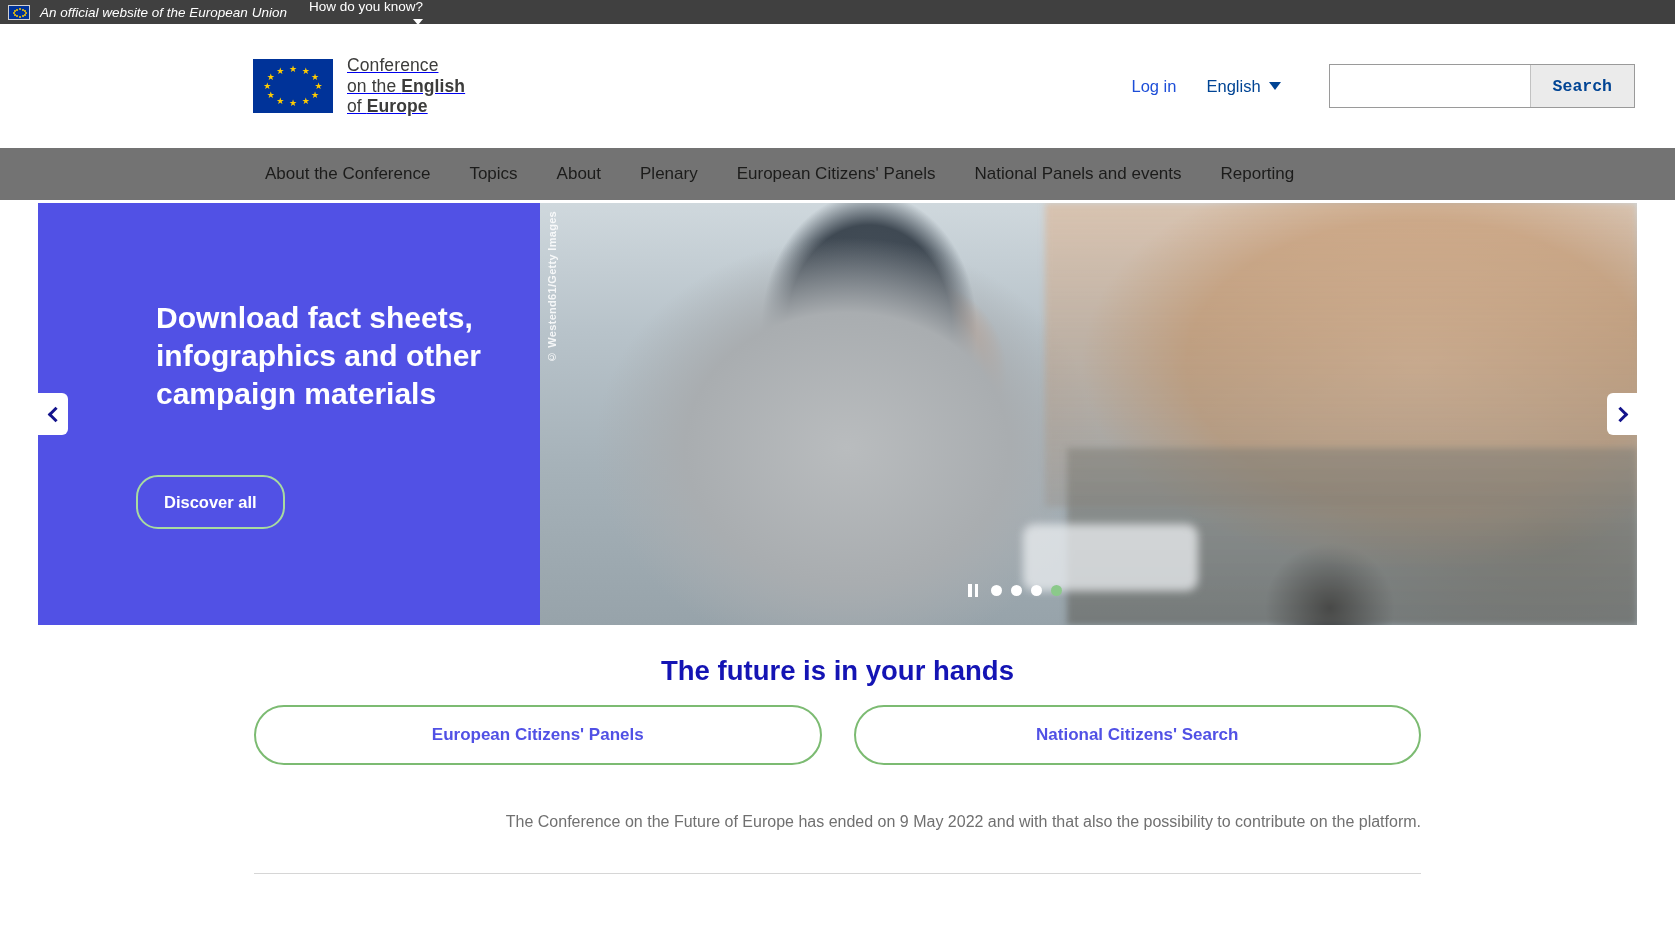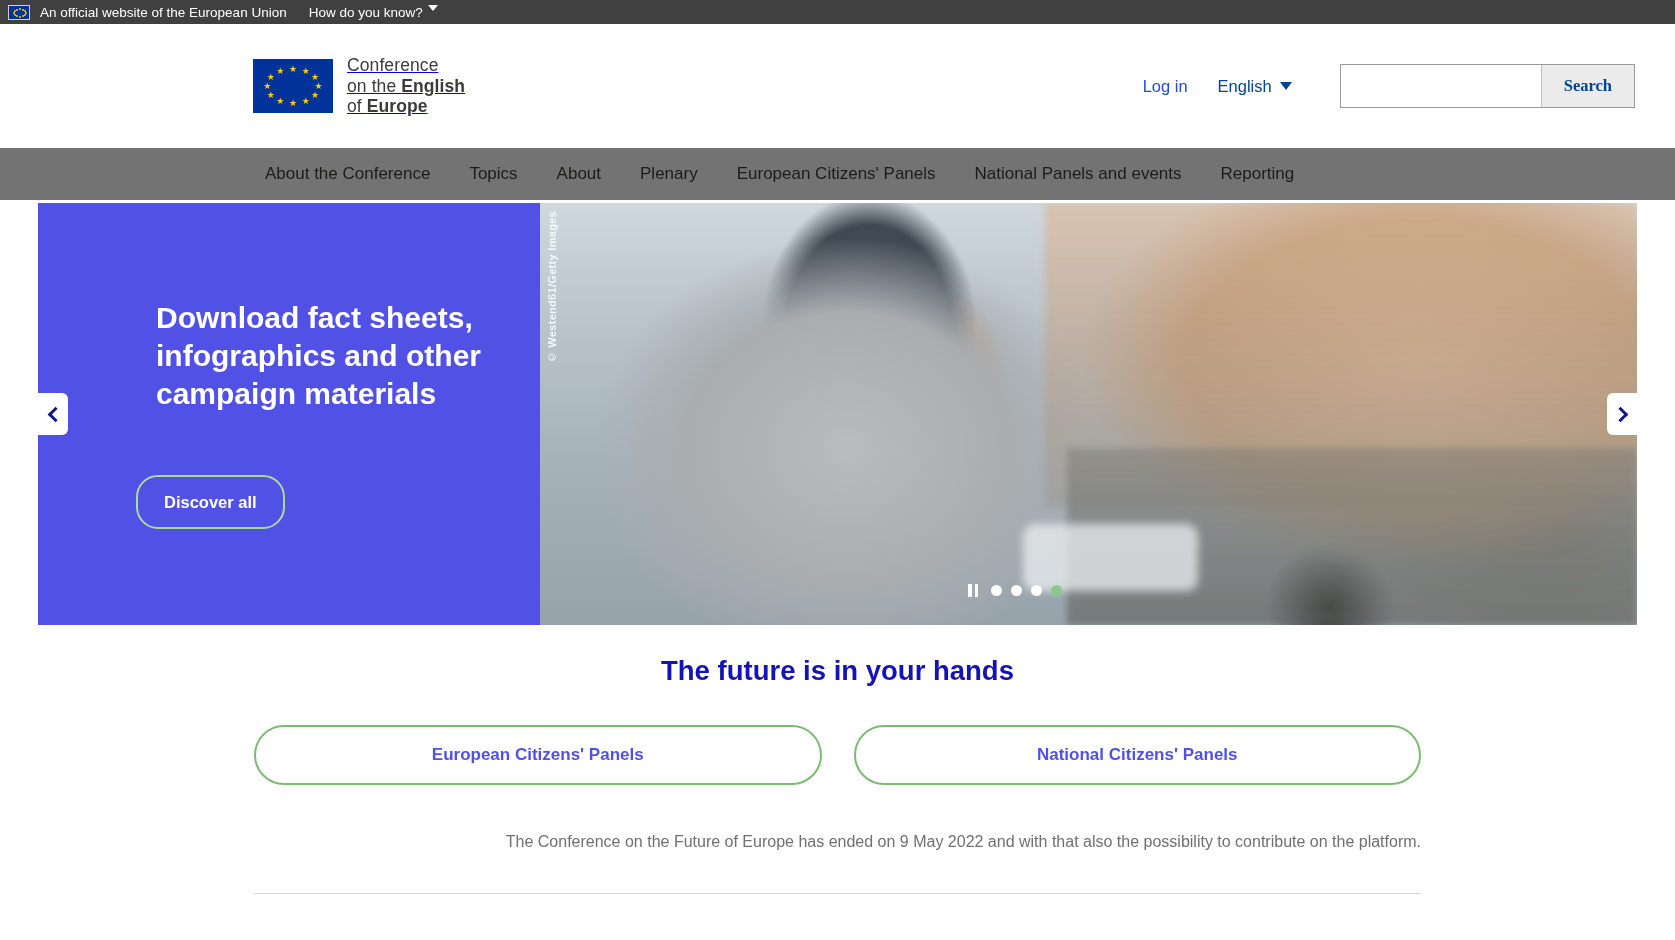--- a/index.html
+++ b/index.html
@@ -26,25 +26,25 @@
     width: 22px; height: 15px;
     background: #003399;
     border: 1px solid #d0d0d0;
     position: relative;
     flex: none;
   }
   .eu-flag-mini .star {
     position: absolute; width: 2px; height: 2px;
     background: #FFCC00; border-radius: 50%;
   }
-  .eu-banner-text { white-space: nowrap; }
+  .eu-banner-text { white-space: nowrap; font-style: italic; }
   .eu-howdo {
     margin-left: 12px;
-    display: flex; align-items: flex-start; gap: 5px;
-    white-space: nowrap; cursor: pointer;
+    display: flex; align-items: flex-end; gap: 5px;
+    white-space: nowrap; cursor: pointer; flex-direction: column;
   }
   .caret-down-w {
     width: 0; height: 0;
     border-left: 5px solid transparent;
     border-right: 5px solid transparent;
     border-top: 6px solid #ffffff;
   }
 
   
   .header {
@@ -113,21 +113,21 @@
   }
   .search-btn {
     border: none;
     border-left: 1px solid #c2c2c2;
     background: #ebebeb;
     color: #004494;
     font-weight: 700;
     font-size: 16.5px;
     padding: 8px 22px;
     cursor: pointer;
-    font-family: Liberation Serif, serif;
+    font-family: Liberation Mono, monospace;
   }
 
   
   .mainnav {
     display: flex;
     gap: 39px;
     padding: 0 0 0 265px;
     height: 52px;
     align-items: center;
     background: #737373;
@@ -269,21 +269,21 @@
 
   
   .section {
     padding: 30px 38px 0 38px;
   }
   .section-title {
     text-align: center;
     color: #1414B4;
     font-size: 27.5px;
     font-weight: 700;
-    margin: 0 0 38px 0;
+    margin: 0 0 18px 0;
   }
   .pill-row {
     display: flex;
     justify-content: space-between;
     gap: 32px;
     padding: 0 216px;
   }
   .pill {
     flex: 1;
     height: 60px;
@@ -414,18 +414,18 @@
     <span class="dot"></span>
     <span class="dot active"></span>
   </div>
 </div>
 
 <div class="section">
   <h1 class="section-title">The future is in your hands</h1>
 
   <div class="pill-row">
     <a class="pill" href="#">European Citizens' Panels</a>
-    <a class="pill" href="#">National Citizens' Panels</a>
+    <a class="pill" href="#">National Citizens' Search</a>
   </div>
 
   <p class="notice">The Conference on the Future of Europe has ended on 9 May 2022 and with that also the possibility to contribute on the platform.</p>
   <hr class="hr">
 </div>
 
 </body></html>

